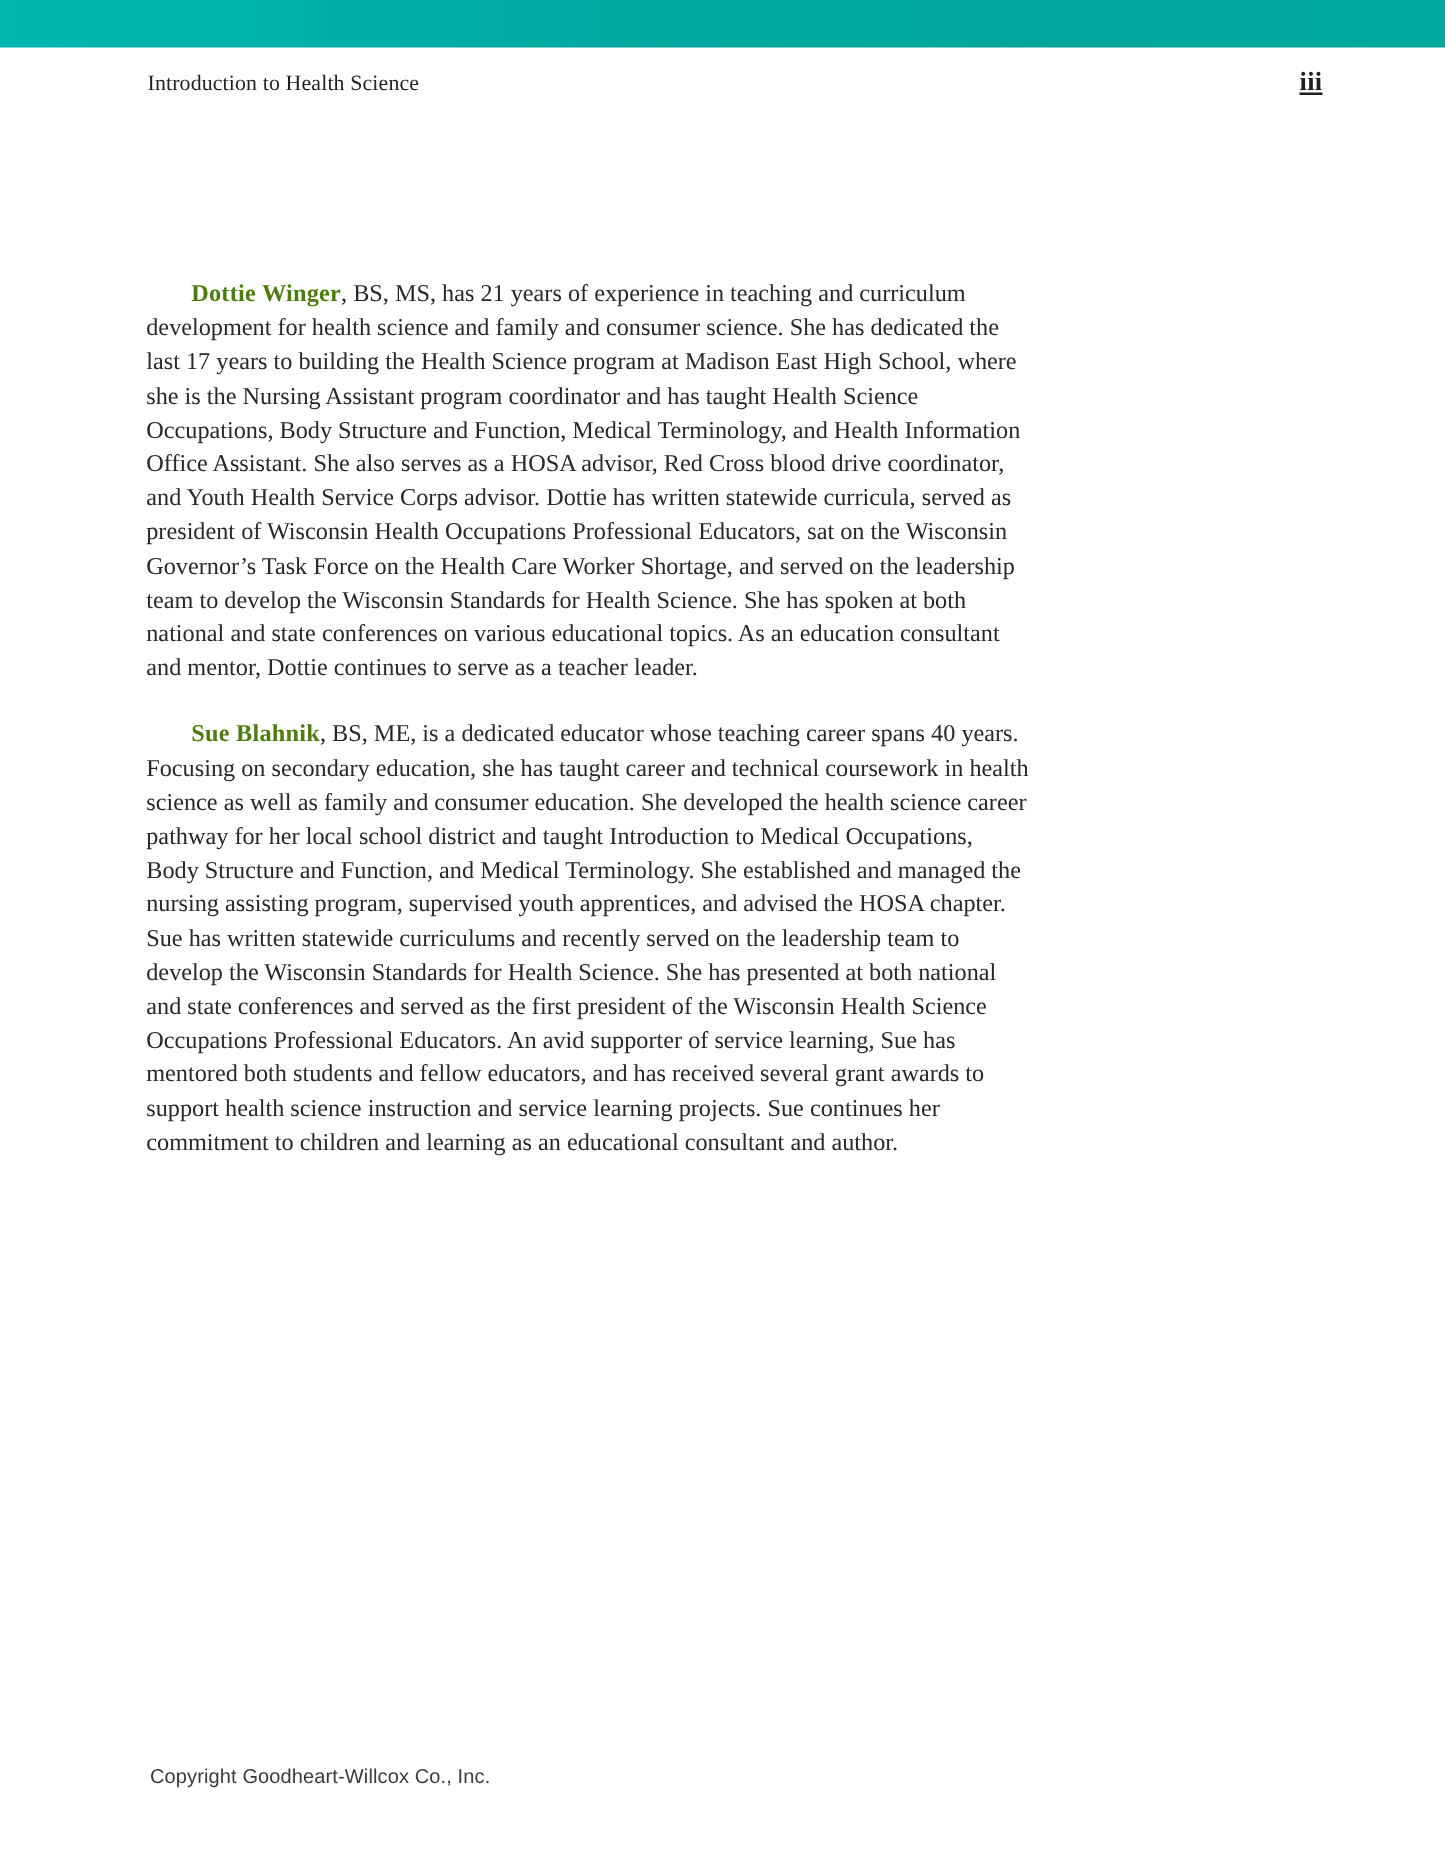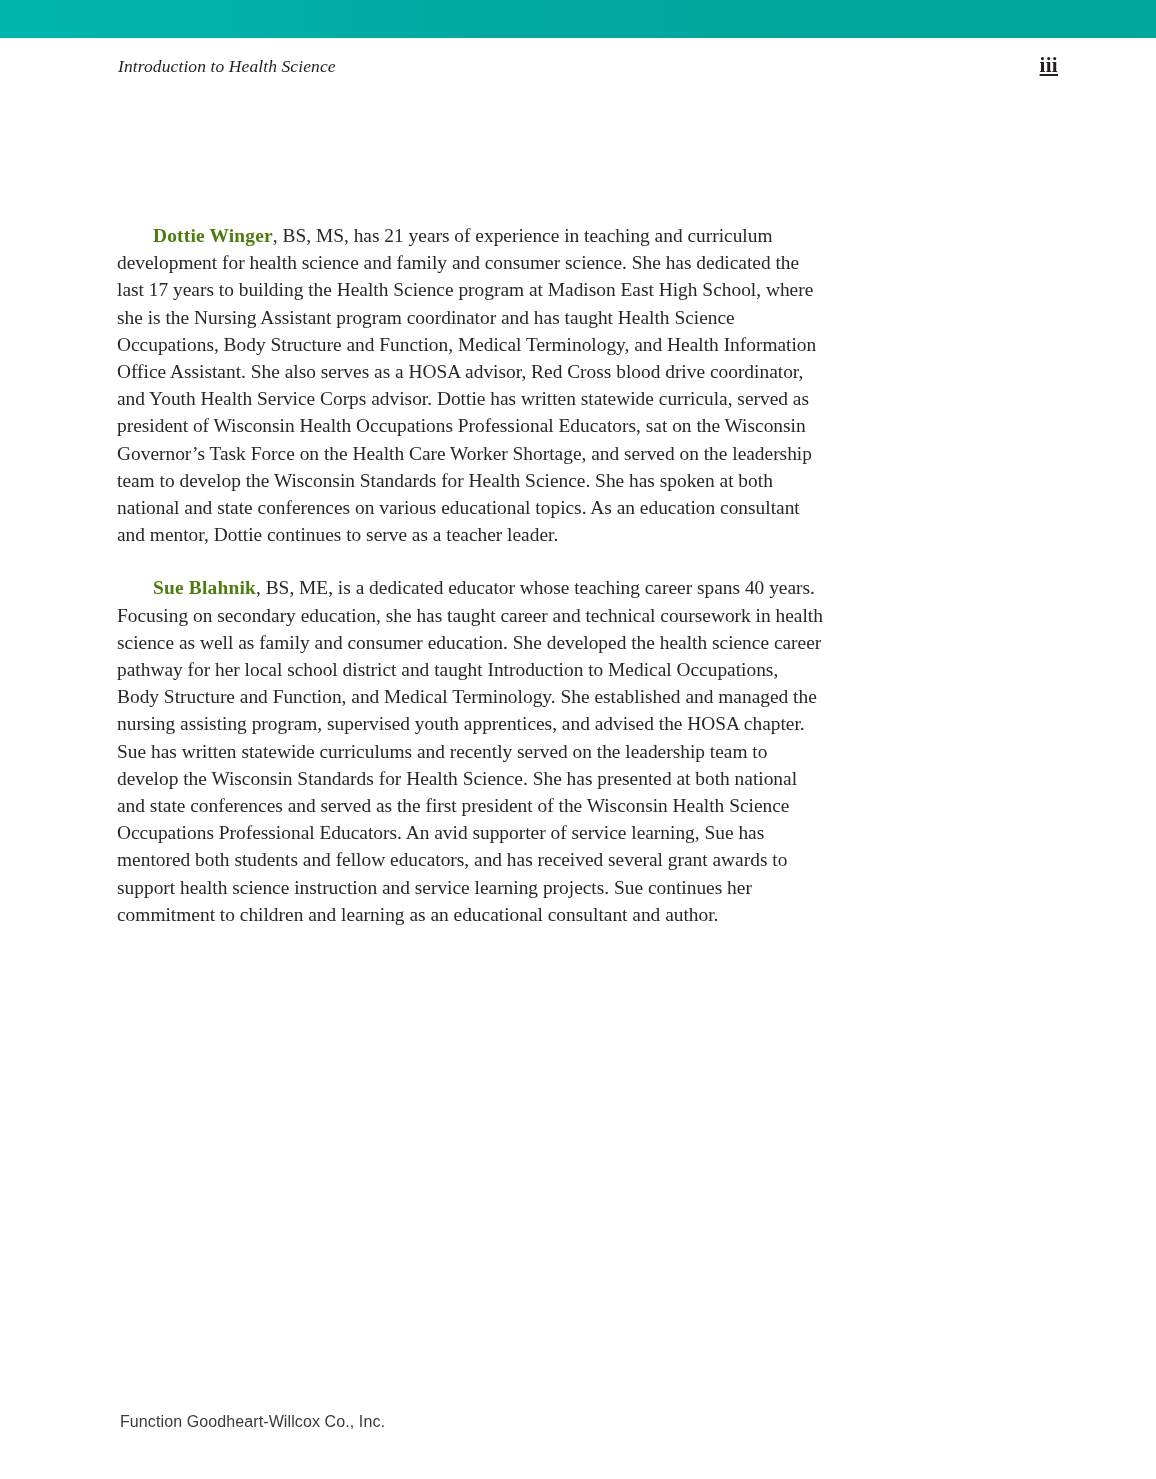--- a/index.html
+++ b/index.html
@@ -42,21 +42,20 @@
   }
   .running-head .rh-title {
     position: absolute;
     left: 0;
     top: 0;
     font-family: "Liberation Serif", serif;
     font-size: 17.5px;
     color: #231f20;
     letter-spacing: 0.1px;
     white-space: nowrap;
-    font-style: italic;
   }
   .running-head .rh-page {
     position: absolute;
     right: 0;
     top: -3px;
     font-family: "Liberation Serif", serif;
     font-size: 21px;
     font-weight: bold;
     color: #231f20;
     letter-spacing: 0.3px;
@@ -137,15 +136,15 @@
     </p>
 
     <div class="para-gap"></div>
 
     <p class="bio-para">
       <span class="author-name">Sue Blahnik</span><span>, BS, ME, is a dedicated educator whose teaching career spans 40 years. Focusing on secondary education, she has taught career and technical coursework in health science as well as family and consumer education. She developed the health science career pathway for her local school district and taught Introduction to Medical Occupations, Body Structure and Function, and Medical Terminology. She established and managed the nursing assisting program, supervised youth apprentices, and advised the HOSA chapter. Sue has written statewide curriculums and recently served on the leadership team to develop the Wisconsin Standards for Health Science. She has presented at both national and state conferences and served as the first president of the Wisconsin Health Science Occupations Professional Educators. An avid supporter of service learning, Sue has mentored both students and fellow educators, and has received several grant awards to support health science instruction and service learning projects. Sue continues her commitment to children and learning as an educational consultant and author.</span>
     </p>
 
   </div>
 
-  <div class="footer">Function Goodheart-Willcox Co., Inc.</div>
+  <div class="footer">Copyright Goodheart-Willcox Co., Inc.</div>
 
 </div>
 
 </body></html>

